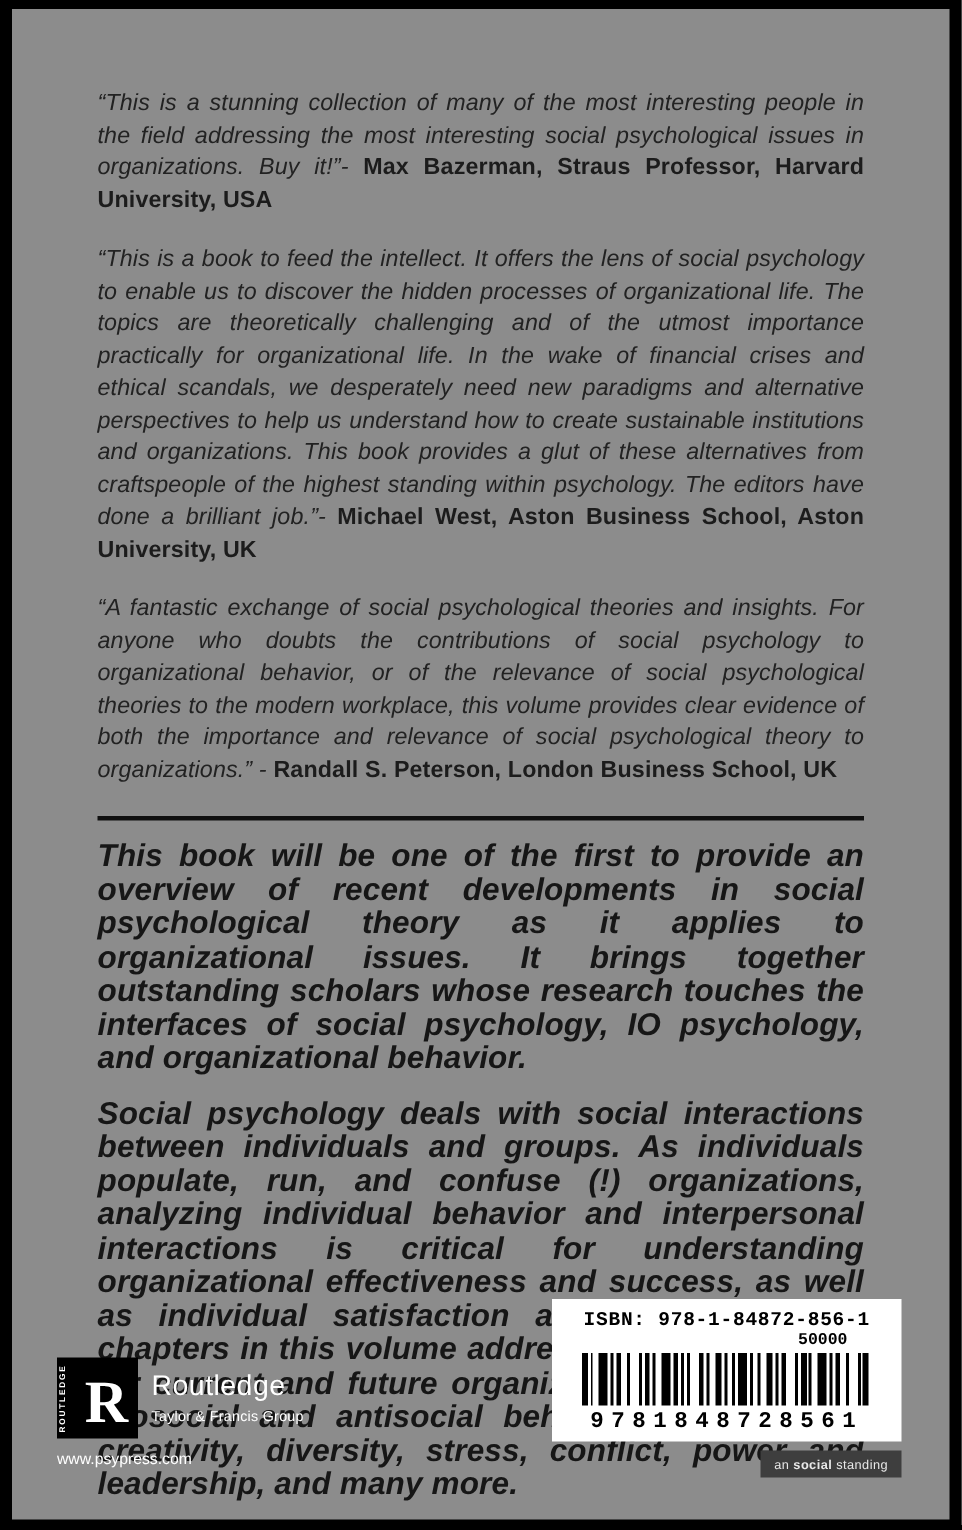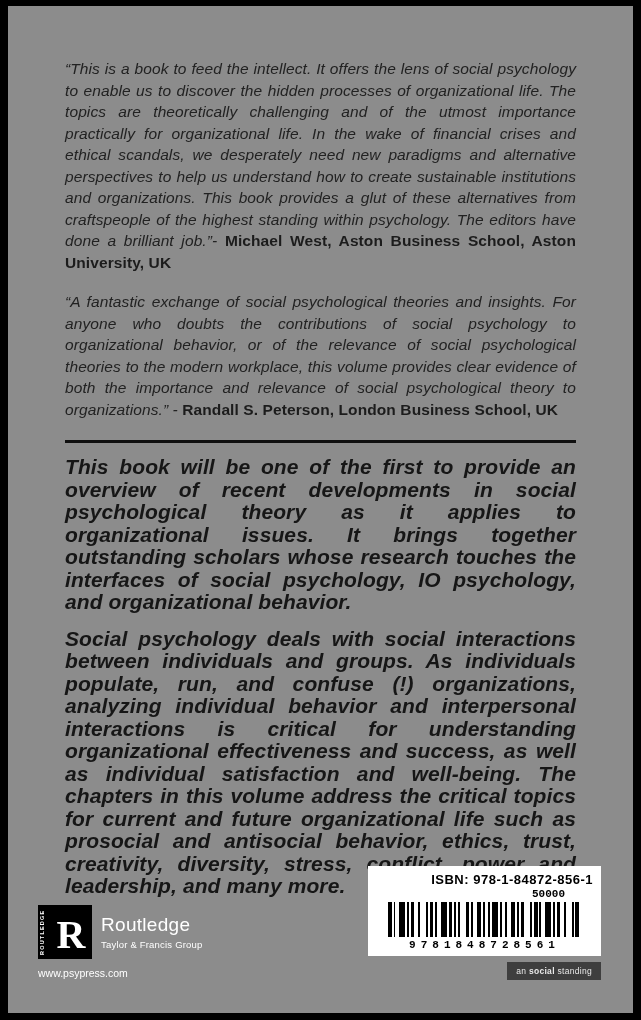--- a/index.html
+++ b/index.html
@@ -66,54 +66,54 @@
   
   .barcode-area {
     position:absolute; right:32px; top:860px;
     display:flex; flex-direction:column; align-items:flex-end;
   }
   .barcode-box {
     width:233px; background:#fff; padding:6px 8px 5px 8px;
     text-align:center;
   }
   .isbn {
-    font-family:Liberation Sans, sans-serif;
+    font-family:Liberation Mono, monospace;
     font-size:13px; font-weight:bold; color:#000; letter-spacing:0.5px;
     white-space:nowrap;
-    text-align:right;
   }
   .price {
     font-family:"Liberation Mono", monospace;
     font-size:11px; font-weight:bold; color:#000;
     text-align:right; padding-right:28px; margin-top:1px;
   }
   .bars {
     height:35px; margin-top:2px;
     display:flex; justify-content:center; align-items:stretch;
   }
   .bars div { flex-shrink:0; }
   .bc-number {
     font-family:"Liberation Mono", monospace;
-    font-size:11px; font-weight:bold; color:#000;
+    font-size:15px; font-weight:bold; color:#000;
     letter-spacing:5px; margin-top:2px; white-space:nowrap;
   }
   .informa {
     margin-top:6px;
     background:#3e3e3e; color:#e8e8e8;
     font-size:8.5px; padding:4px 9px; letter-spacing:0.3px;
   }
   .informa b { font-weight:bold; }
 </style>
 </head>
 <body>
 
 <div class="cover">
 
   <div class="content">
 
+    <p class="quote"><span>“This is a stunning collection of many of the most interesting people in the field addressing the most interesting social psychological issues in organizations. Buy it!”- </span><span class="attr">Max Bazerman, Straus Professor, Harvard University, USA</span></p>
 
     <p class="quote"><span>“This is a book to feed the intellect. It offers the lens of social psychology to enable us to discover the hidden processes of organizational life. The topics are theoretically challenging and of the utmost importance practically for organizational life. In the wake of financial crises and ethical scandals, we desperately need new paradigms and alternative perspectives to help us understand how to create sustainable institutions and organizations. This book provides a glut of these alternatives from craftspeople of the highest standing within psychology. The editors have done a brilliant job.”- </span><span class="attr">Michael West, Aston Business School, Aston University, UK</span></p>
 
     <p class="quote"><span>“A fantastic exchange of social psychological theories and insights. For anyone who doubts the contributions of social psychology to organizational behavior, or of the relevance of social psychological theories to the modern workplace, this volume provides clear evidence of both the importance and relevance of social psychological theory to organizations.” - </span><span class="attr">Randall S. Peterson, London Business School, UK</span></p>
 
     <hr class="rule">
 
     <p class="desc">This book will be one of the first to provide an overview of recent developments in social psychological theory as it applies to organizational issues. It brings together outstanding scholars whose research touches the interfaces of social psychology, IO psychology, and organizational behavior.</p>
     <p class="desc">Social psychology deals with social interactions between individuals and groups. As individuals populate, run, and confuse (!) organizations, analyzing individual behavior and interpersonal interactions is critical for understanding organizational effectiveness and success, as well as individual satisfaction and well-being. The chapters in this volume address the critical topics for current and future organizational life such as prosocial and antisocial behavior, ethics, trust, creativity, diversity, stress, conflict, power and leadership, and many more.</p>
 

